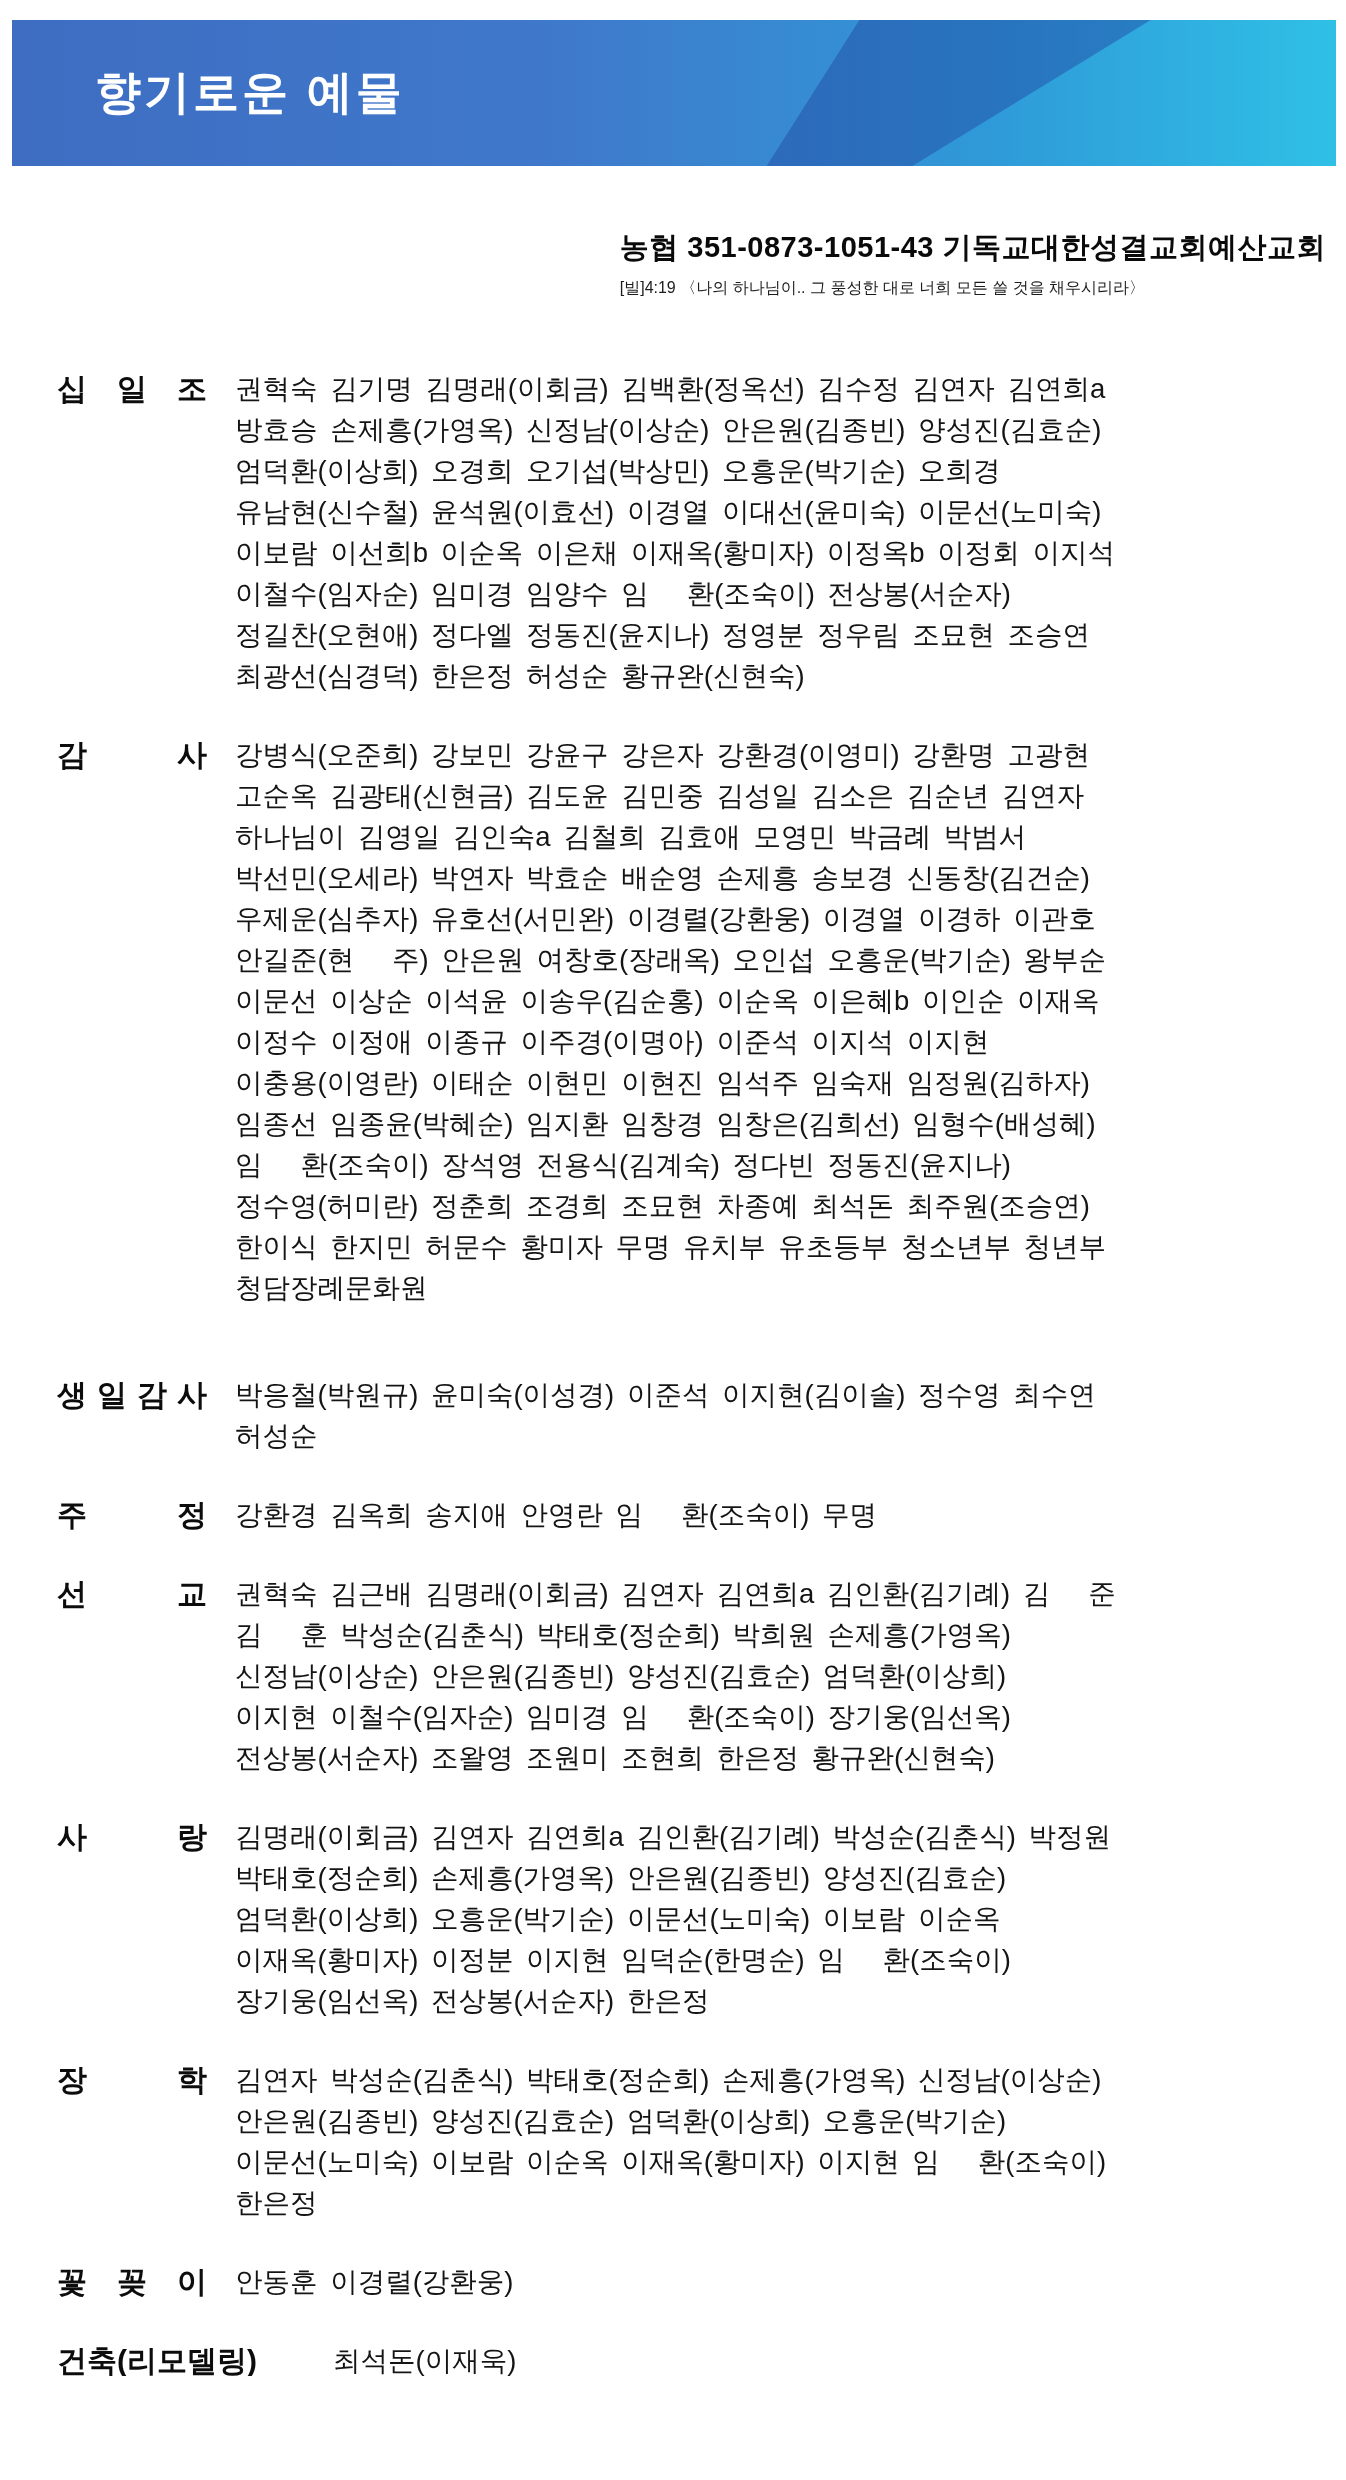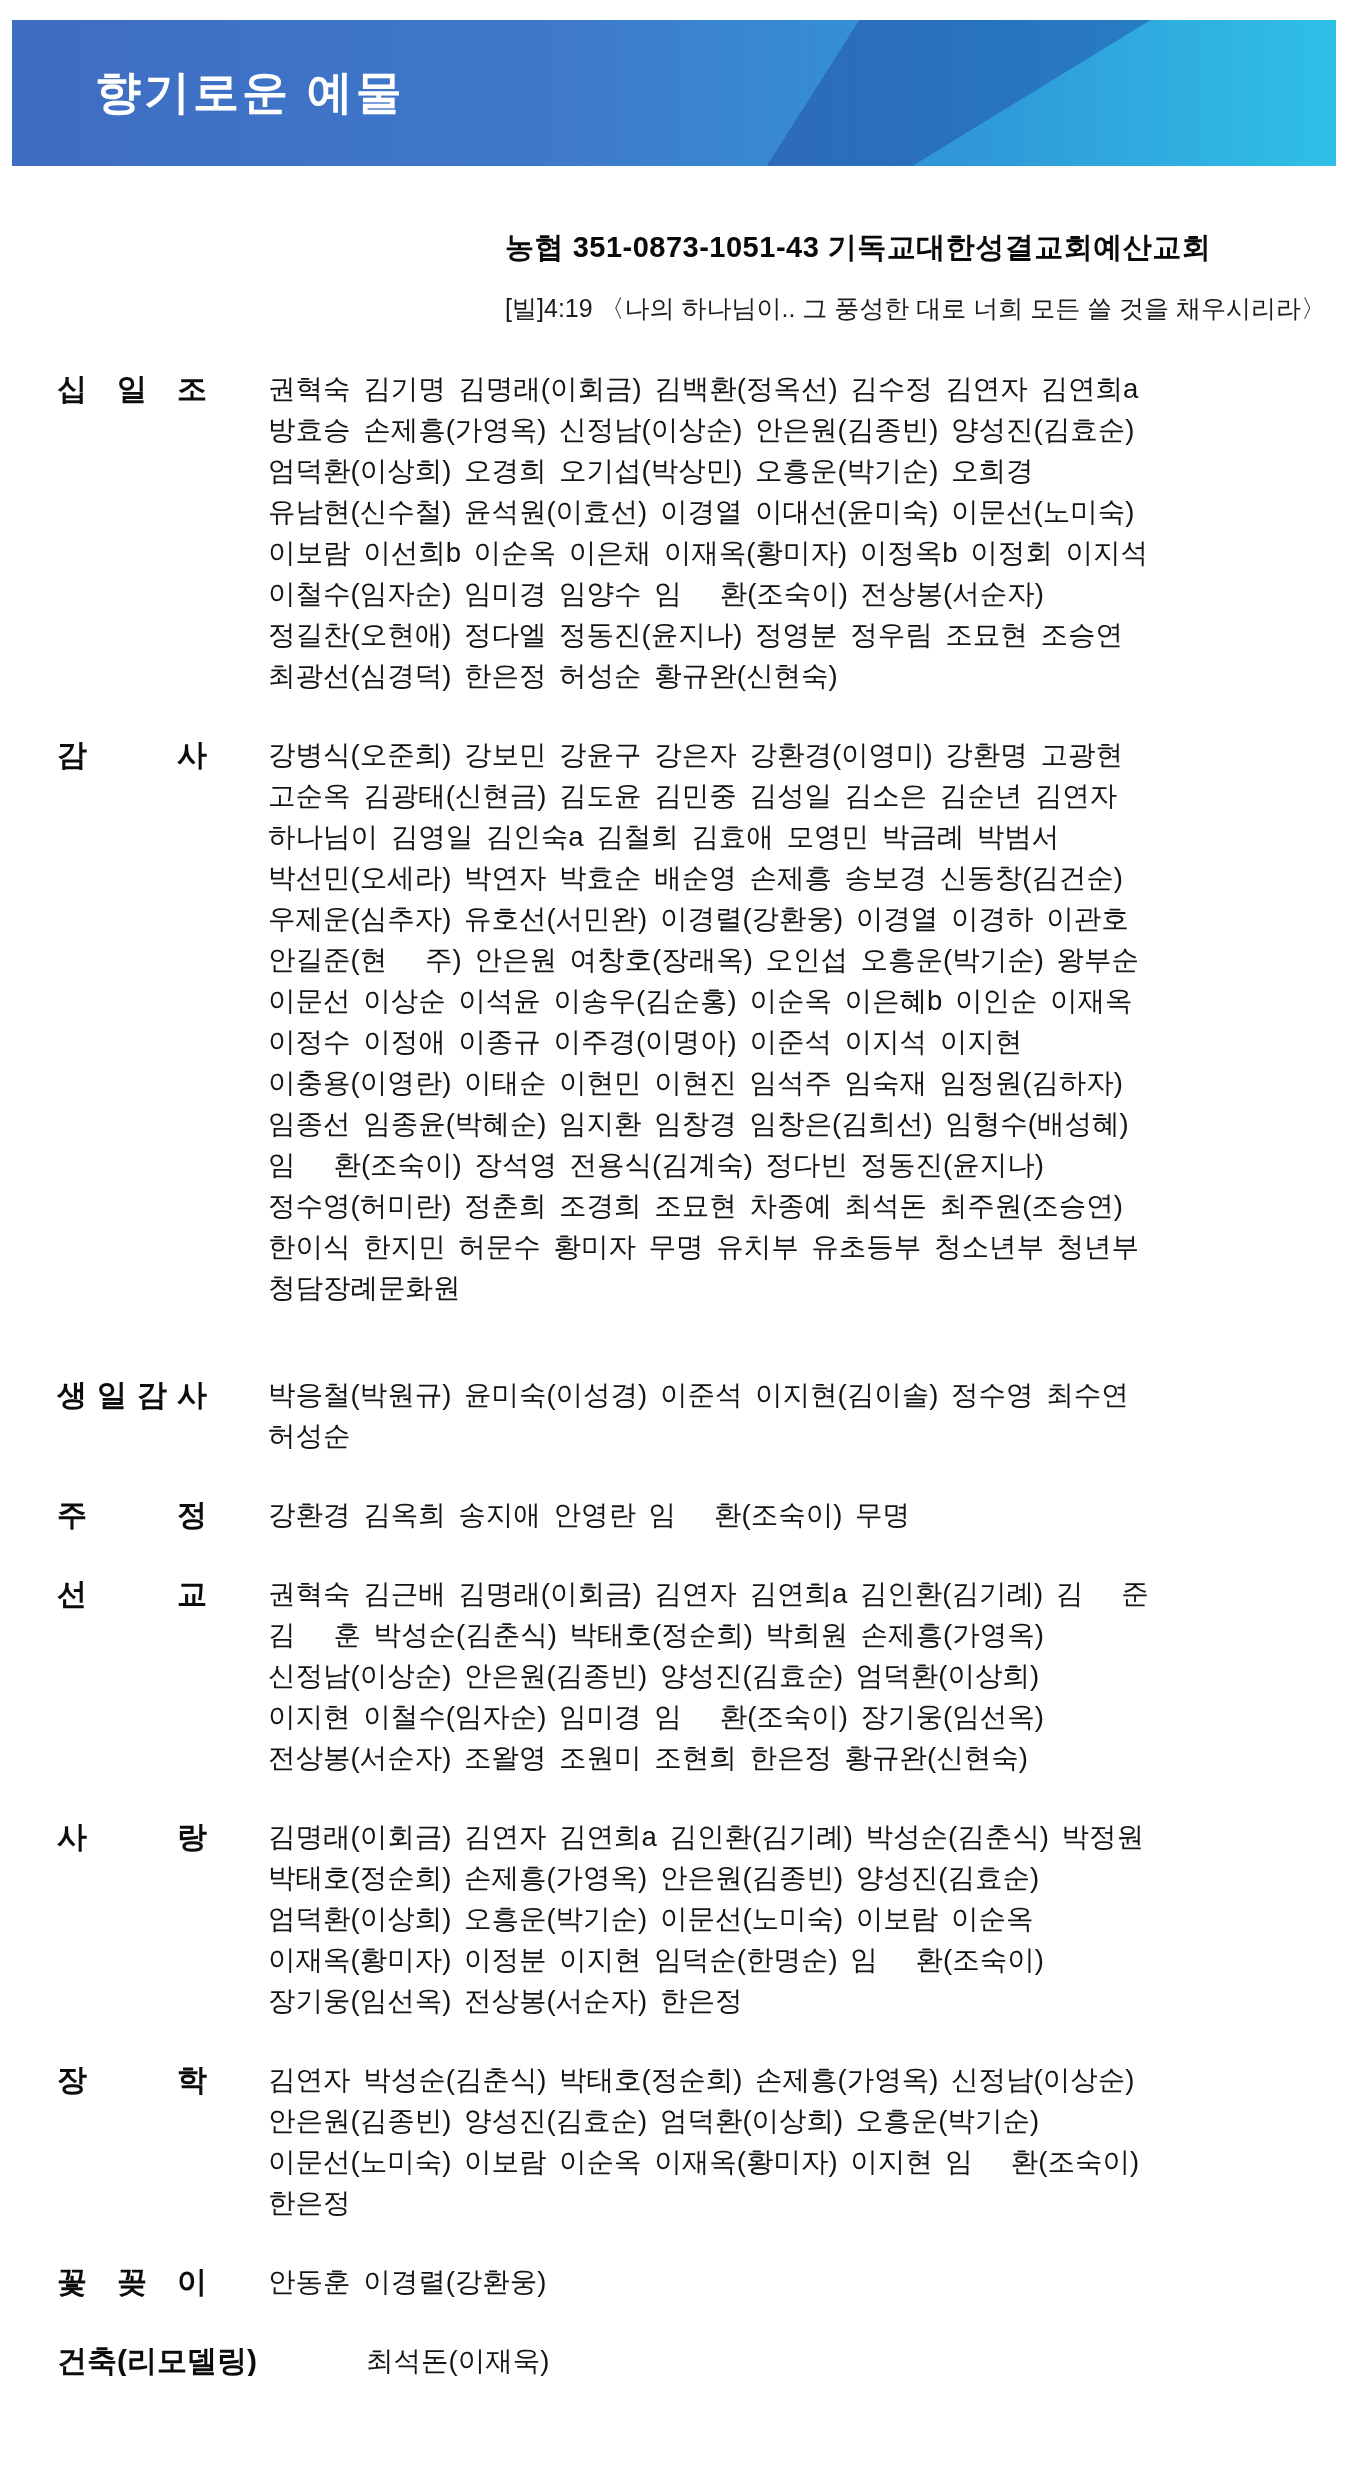--- a/index.html
+++ b/index.html
@@ -23,32 +23,32 @@
     clip-path:polygon(64% 0, 86% 0, 68% 100%, 57% 100%);
   }
   .banner-title {
     position:absolute; left:83px; top:50%; transform:translateY(-50%);
     color:#ffffff; font-size:46px; font-weight:700; letter-spacing:3px;
     z-index:2; white-space:nowrap;
   }
   
   .header-block { position:absolute; top:228px; right:20px; text-align:left; }
   .account-line { font-size:29px; font-weight:700; color:#0a0a0a; letter-spacing:.5px; white-space:nowrap; }
-  .verse-line   { font-size:25px; margin-top:24px; color:#1c1c1c; white-space:nowrap; }
+  .verse-line   { font-size:16px; margin-top:10px; color:#1c1c1c; white-space:nowrap; }
   
   .sections { position:absolute; top:368px; left:57px; right:14px; }
   .section  { display:flex; align-items:flex-start; margin-bottom:38px; }
   .section.gap-lg { margin-bottom:66px; }
   .section-label {
     width:150px; flex:none;
     display:flex; justify-content:space-between;
     font-size:30px; font-weight:700; line-height:41px; color:#0c0c0c;
   }
   .section-label.wide { width:auto; min-width:248px; display:block; white-space:nowrap; }
-  .section-lines { margin-left:61px; flex:1; }
+  .section-lines { margin-left:28px; flex:1; }
   .name-line {
     font-size:27.5px; line-height:41px;
     white-space:pre-wrap; word-spacing:5px;
     color:#141414; font-weight:500;
   }
 </style>
 </head>
 <body>
 
 <div class="page">

